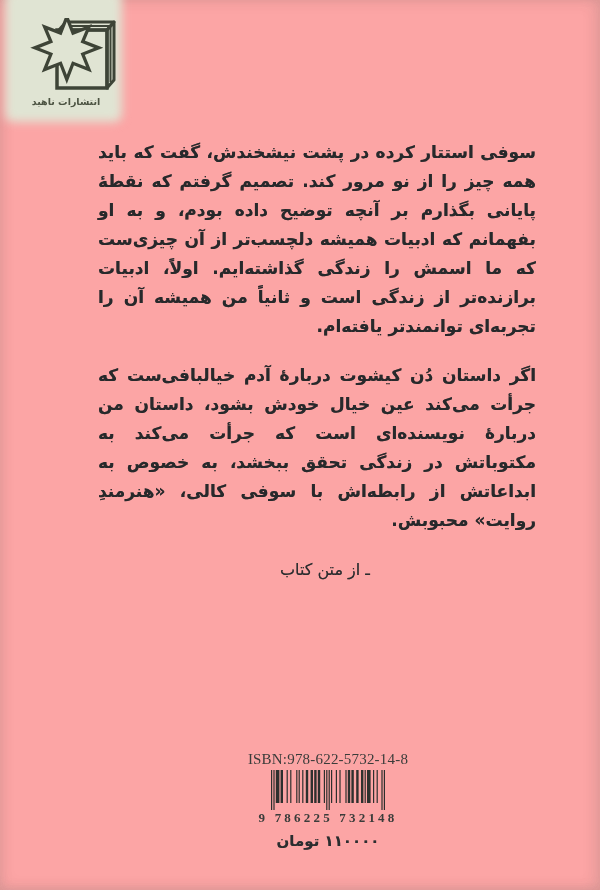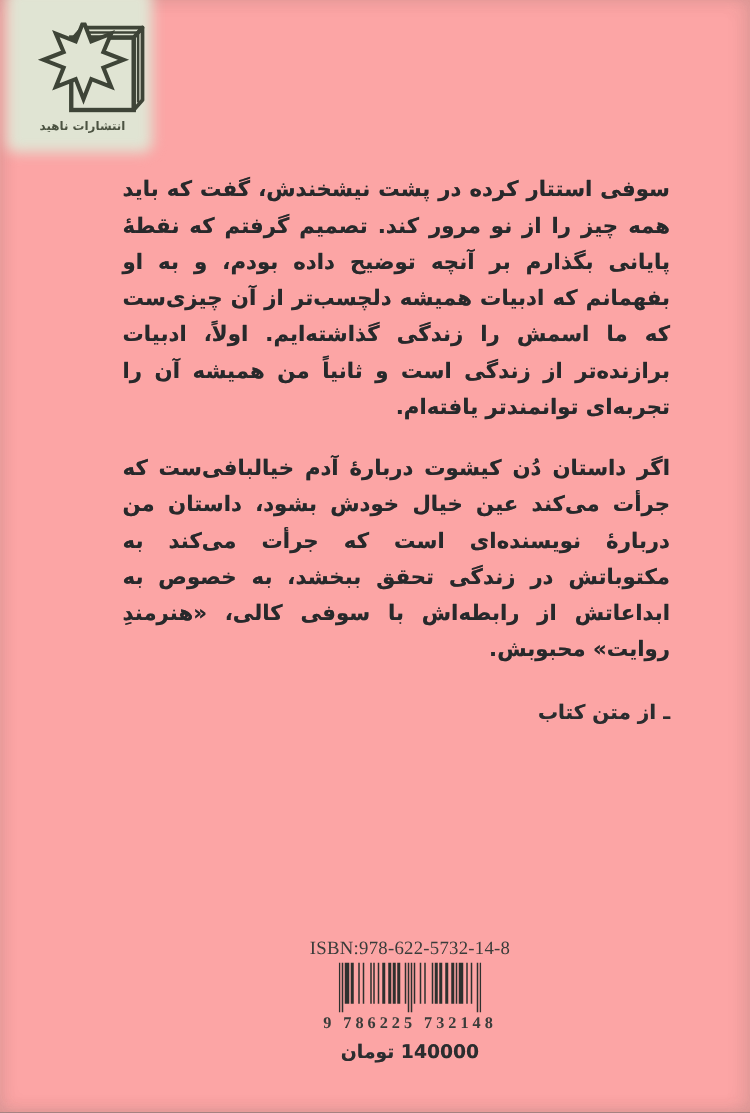--- a/index.html
+++ b/index.html
@@ -29,22 +29,22 @@
     letter-spacing:.3px;filter:blur(.3px);
   }
   .blurb{
     position:absolute;left:98px;top:138px;width:438px;
     direction:rtl;text-align:justify;
     font-size:17px;font-weight:700;line-height:29px;
     color:#27292b;text-shadow:0 0 .4px rgba(39,41,43,.55);
   }
   .blurb p{margin:0 0 20px 0;}
   .attribution{
-    direction:rtl;text-align:right;padding-left:16px;
-    font-size:16px;font-weight:700;color:#2b2d2f;
+    direction:rtl;text-align:center;padding-left:16px;
+    font-size:16px;font-weight:400;color:#2b2d2f;
   }
   .barcode-block{
     position:absolute;left:0;top:751px;width:100%;
     display:flex;flex-direction:column;align-items:center;
     color:#3a3c3a;
     margin-left:28px;
   }
   .isbn{
     font-family:"Liberation Serif",serif;
     font-size:15px;letter-spacing:.2px;line-height:17px;
@@ -119,16 +119,16 @@
         <rect x="71" y="0" width="2" height="33" fill="#2e302e"></rect>
         <rect x="75" y="0" width="2" height="33" fill="#2e302e"></rect>
         <rect x="78" y="0" width="1" height="33" fill="#2e302e"></rect>
         <rect x="80" y="0" width="3" height="33" fill="#2e302e"></rect>
         <rect x="85" y="0" width="1" height="33" fill="#2e302e"></rect>
         <rect x="88" y="0" width="1" height="33" fill="#2e302e"></rect>
         <rect x="92" y="0" width="1" height="40" fill="#2e302e"></rect>
         <rect x="94" y="0" width="1" height="40" fill="#2e302e"></rect>
       </svg>
     <div class="barcode-digits">9 786225 732148</div>
-    <div class="price">140000 تومان</div>
+    <div class="price">۱۱۰۰۰۰ تومان</div>
   </div>
 
 </div>
 
 </body></html>

